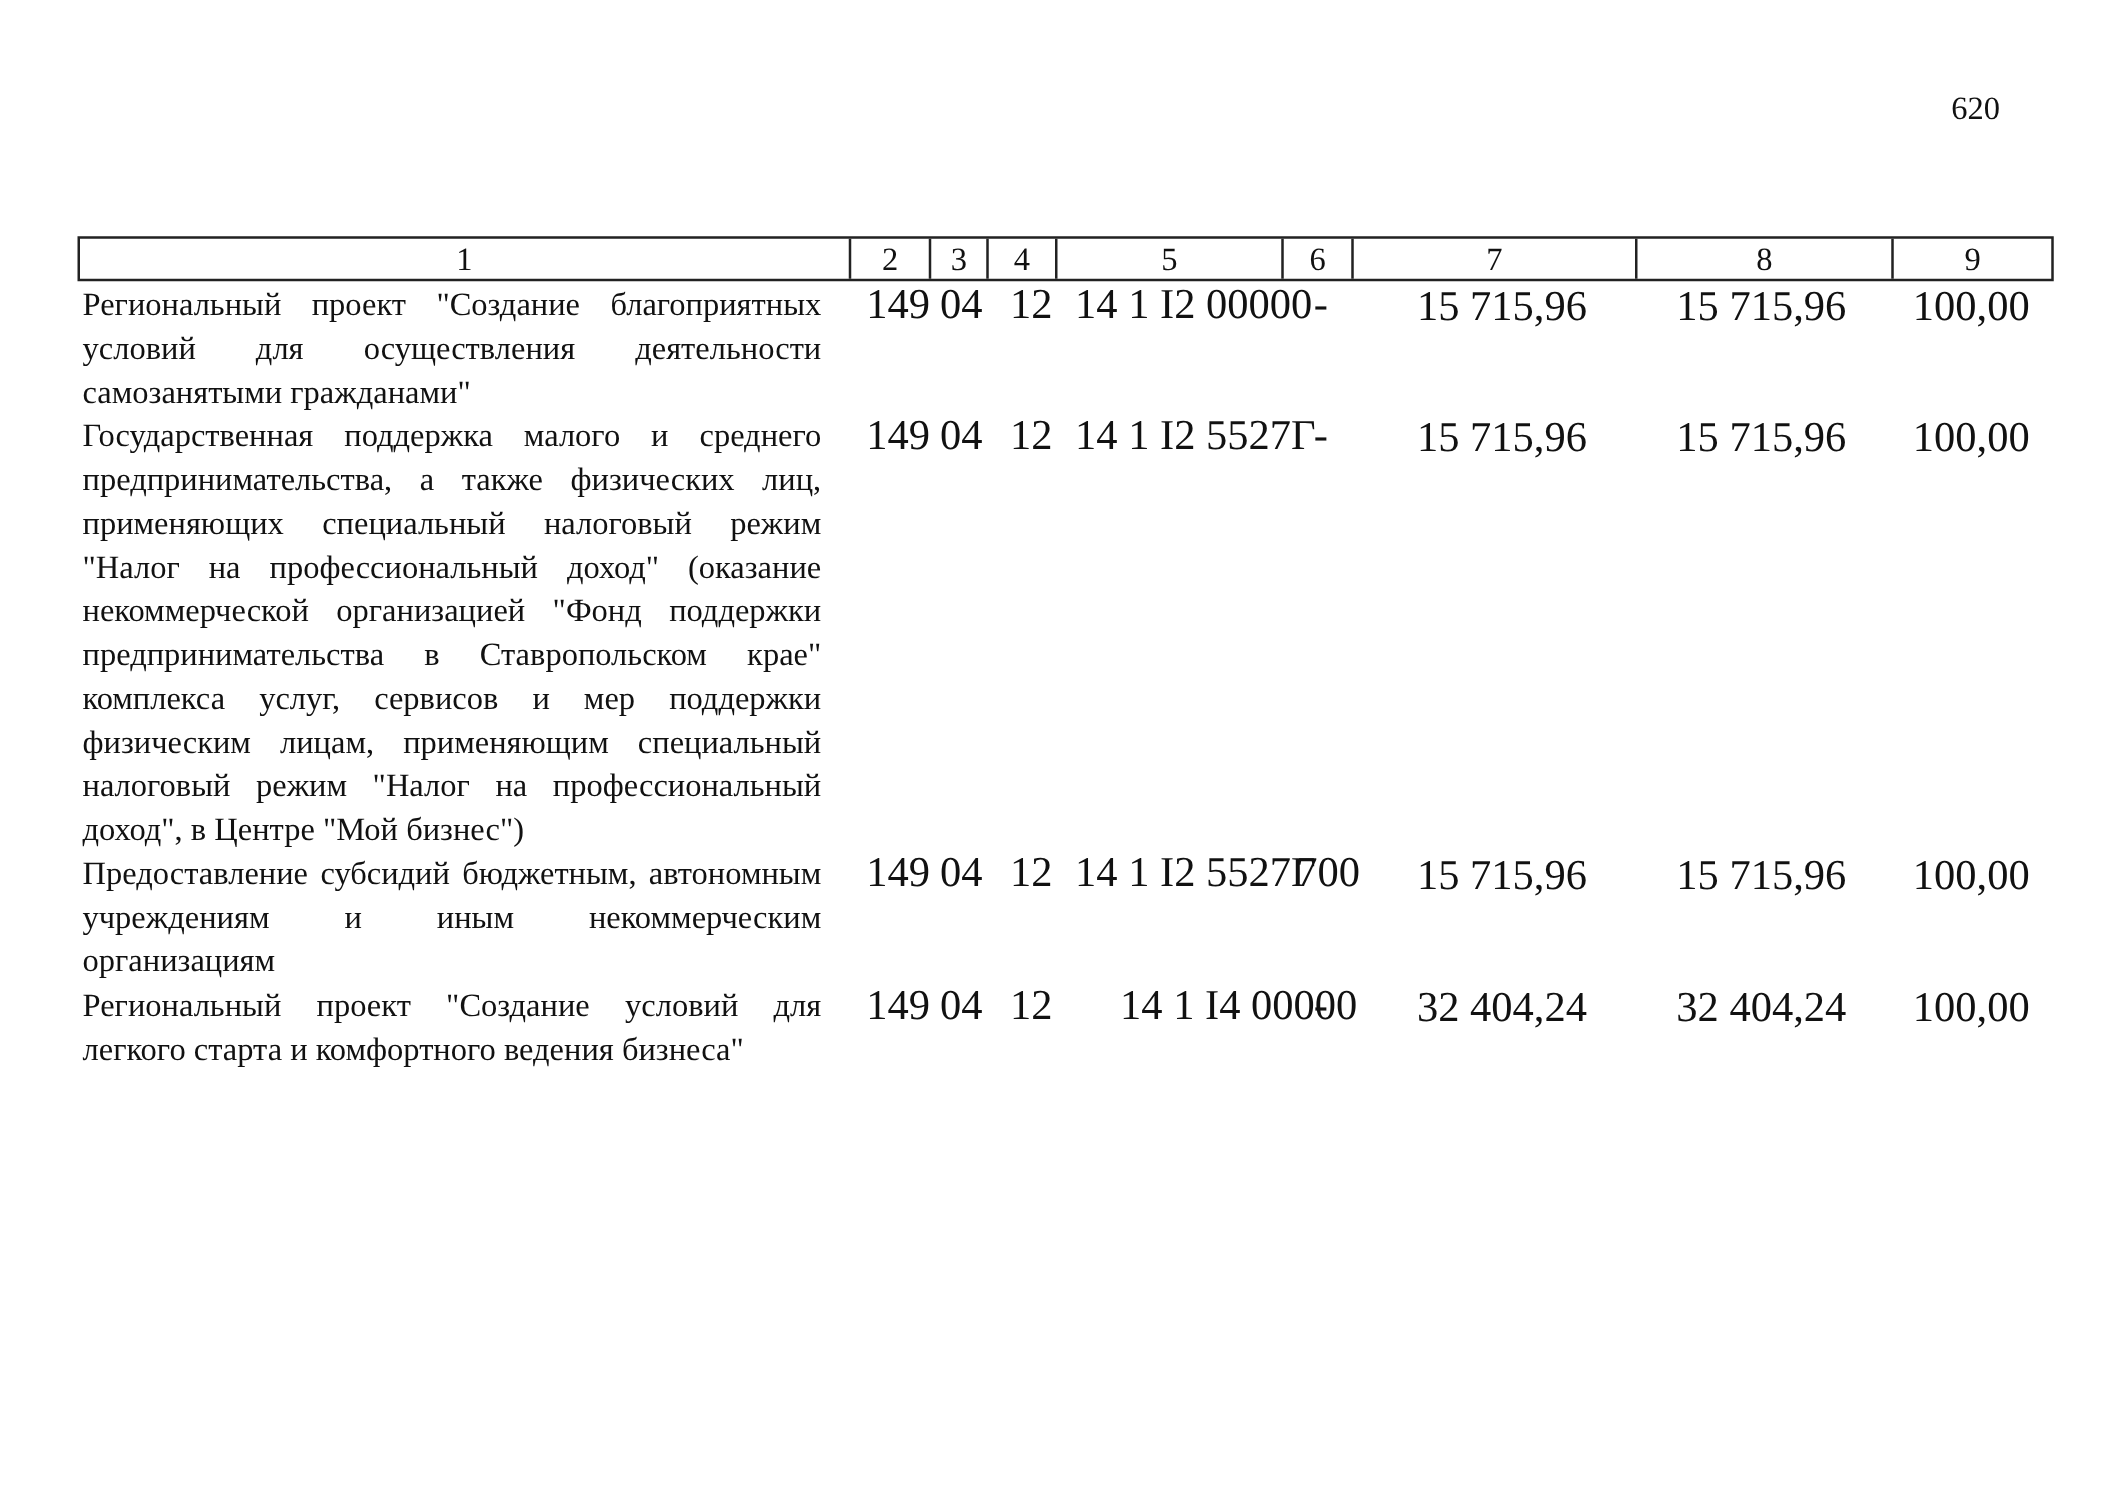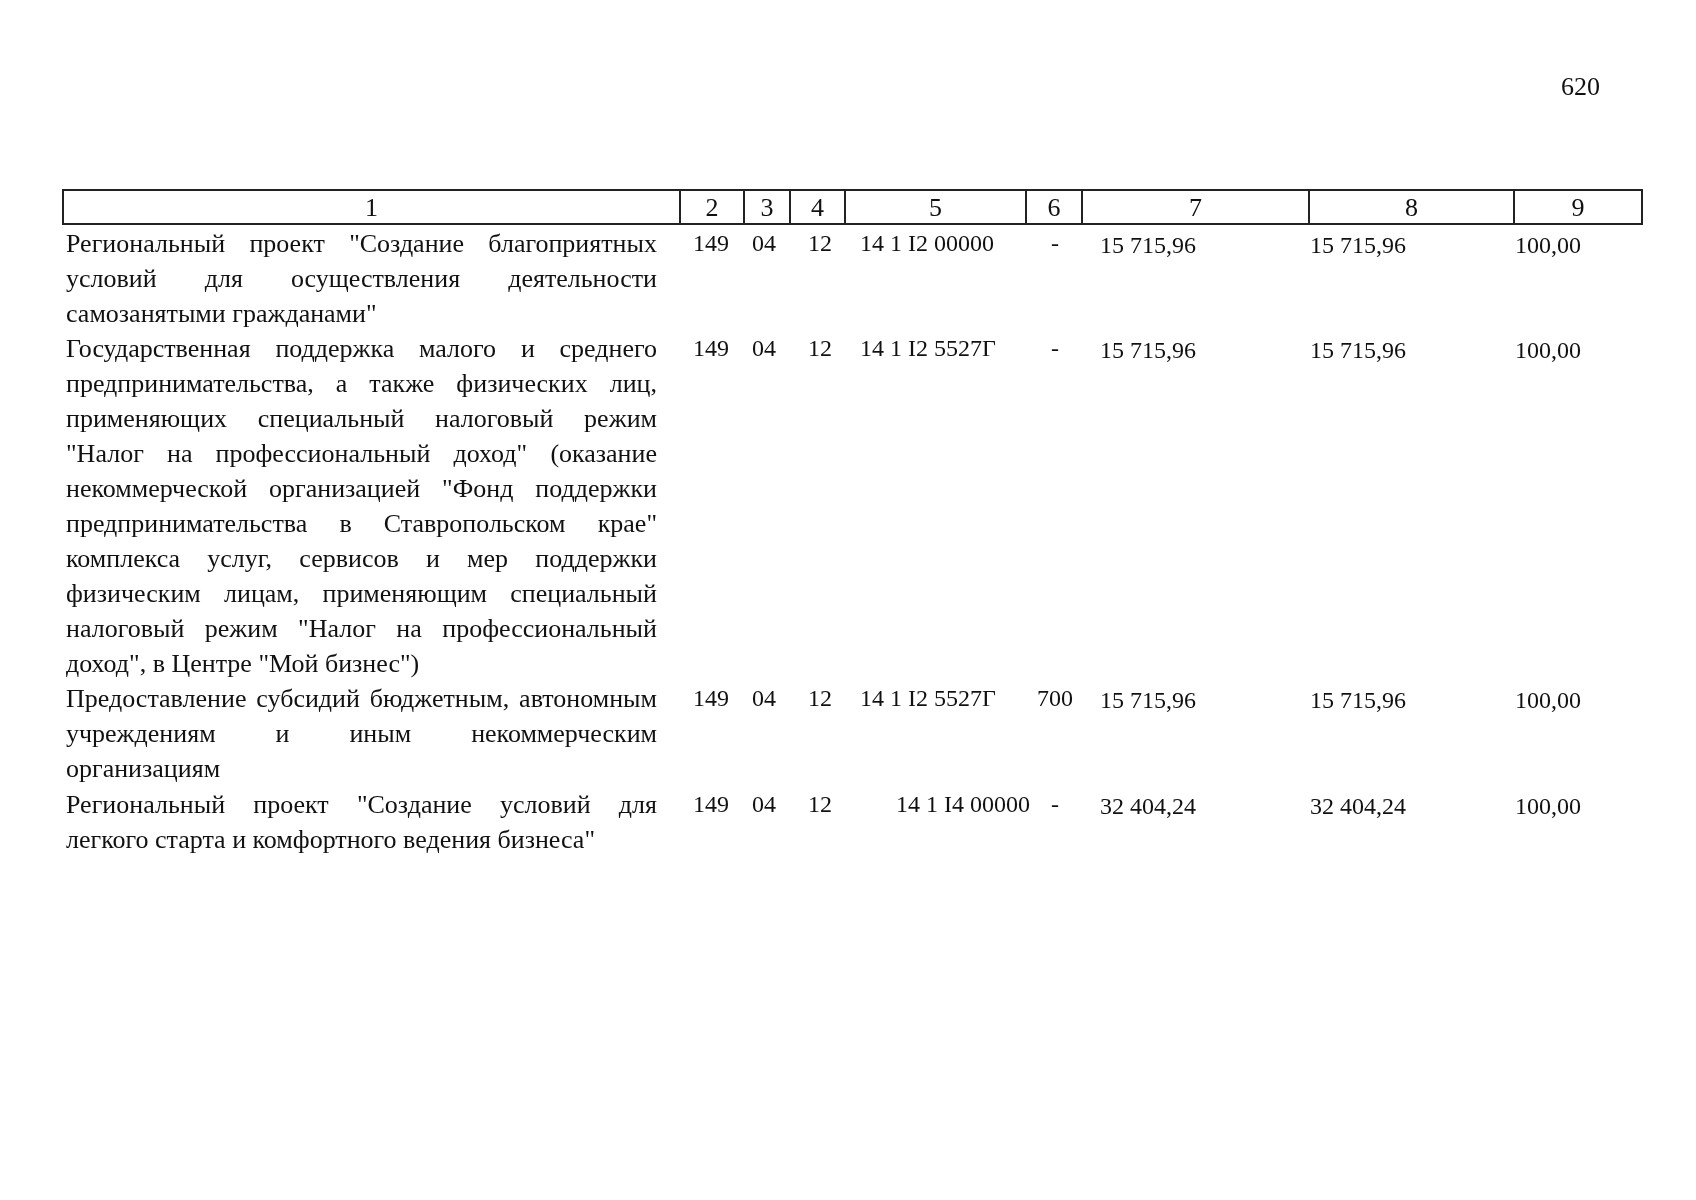--- a/index.html
+++ b/index.html
@@ -22,23 +22,23 @@
     font-size: 26px; line-height: 34px;
   }
   .hcell.last { border-right: none; }
   .row { position: absolute; left: 0; width: 1696px; }
   .desc {
     position: absolute; left: 66px; width: 591px;
     font-size: 26px; line-height: 35px; text-align: justify;
     text-align-last: left;
   }
   .cell {
-    position: absolute; top: 0; font-size: 24px; line-height: 35px; white-space: nowrap;
+    position: absolute; top: 0; font-size: 34px; line-height: 35px; white-space: nowrap;
   }
-  .num { text-align: left; }
+  .num { text-align: center; }
 </style>
 </head>
 <body>
 
 <div class="page-number">620</div>
 
 <div class="table-header">
   <div class="hcell" style="left:0;width:617px;">1</div>
   <div class="hcell" style="left:617px;width:64px;">2</div>
   <div class="hcell" style="left:681px;width:46px;">3</div>

